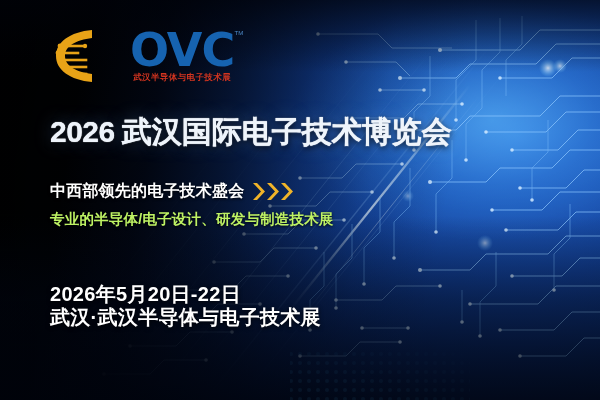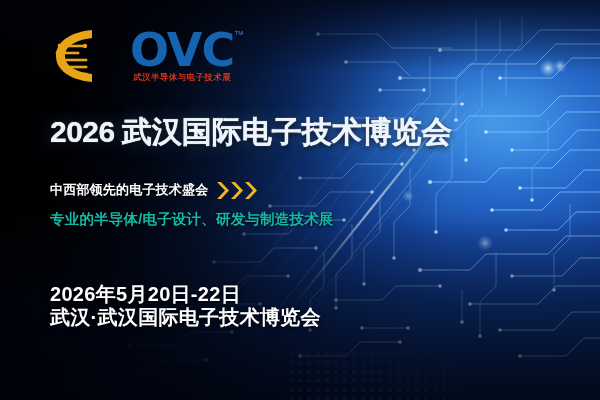--- a/index.html
+++ b/index.html
@@ -76,29 +76,29 @@
     text-shadow:0 0 1px #fff, 0 2px 6px rgba(0,0,0,.85), 0 0 18px rgba(120,180,255,.35);
     text-align:center;
   }
   .title .yr{letter-spacing:-.5px;margin-right:7px;}
 
   .sub1-row{
     position:absolute;left:50px;top:181px;
     display:flex;align-items:center;white-space:nowrap;
   }
   .sub1{
-    font-size:13px;font-weight:bold;color:#ffffff;letter-spacing:.2px;
+    font-size:16px;font-weight:bold;color:#ffffff;letter-spacing:.2px;
     text-shadow:0 1px 3px rgba(0,0,0,.9);
   }
   .chev-wrap{display:flex;align-items:center;margin-left:8px;}
   .chev{display:block;margin-right:1px;}
 
   .sub2{
     position:absolute;left:50px;top:210px;
-    font-size:14.5px;font-weight:bold;color:#14b8a6;letter-spacing:.2px;
+    font-size:14.5px;font-weight:bold;color:#bef264;letter-spacing:.2px;
     white-space:nowrap;
     text-shadow:0 1px 3px rgba(0,0,0,.9);
   }
 
   .date{
     position:absolute;left:50px;top:281px;
     font-size:20px;font-weight:bold;color:#ffffff;letter-spacing:.3px;
     white-space:nowrap;
     text-shadow:0 1px 4px rgba(0,0,0,.9);
   }
@@ -332,16 +332,16 @@
           </svg>
         <svg class="chev" width="13" height="17" viewBox="0 0 13 17">
             <path d="M1 0 L9 8.5 L1 17 L5 17 L13 8.5 L5 0 Z" fill="#f0b429"></path>
           </svg>
       </span>
     </div>
 
     <div class="sub2">专业的半导体/电子设计、研发与制造技术展</div>
 
     <div class="date">2026年5月20日-22日</div>
-    <div class="venue">武汉·武汉国际电子技术博览会</div>
+    <div class="venue">武汉·武汉半导体与电子技术展</div>
 
   </div>
 </div>
 
 </body></html>

